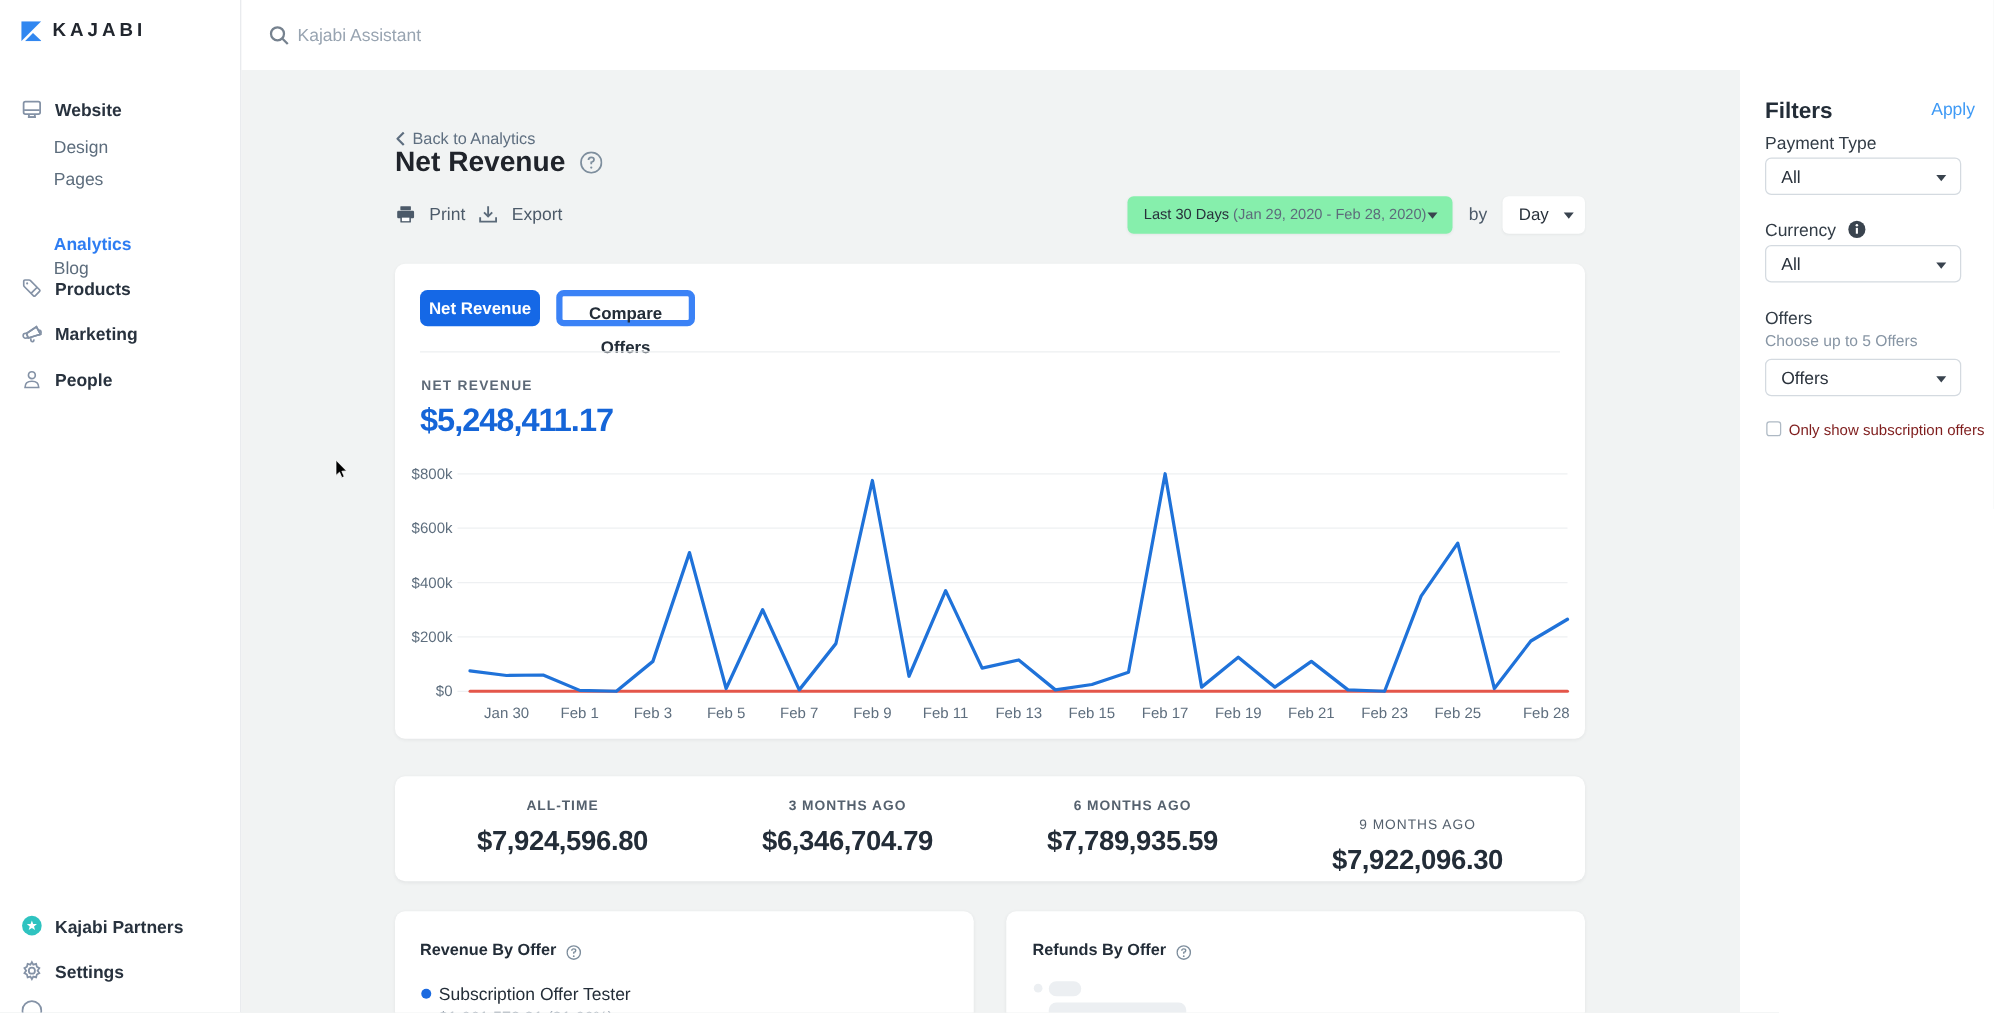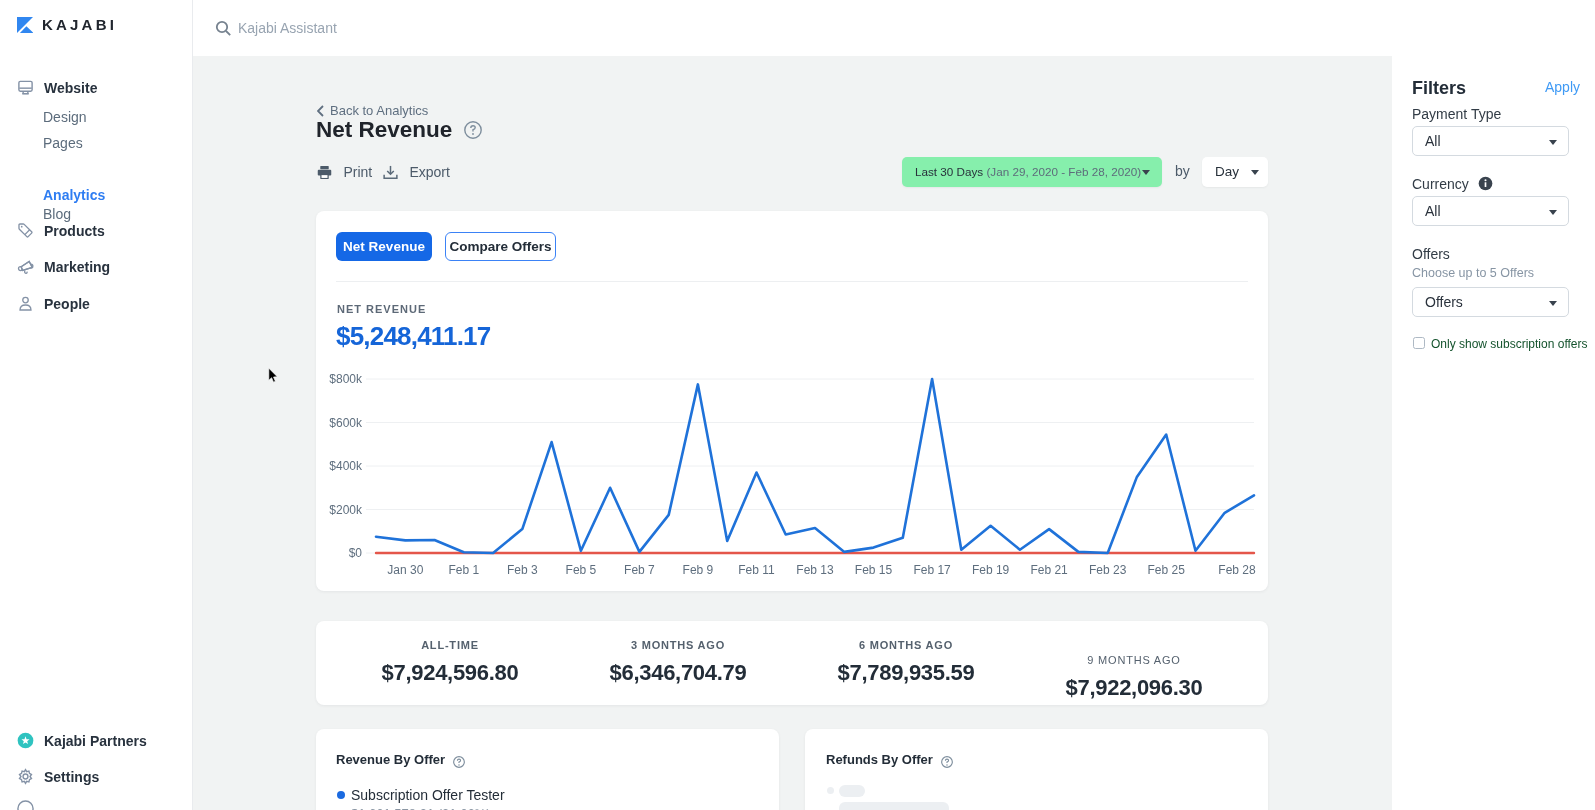--- a/index.html
+++ b/index.html
@@ -137,21 +137,21 @@
 <div class="abs" style="left:902px; top:157px; width:260px; height:30px; background:#86efac; border-radius:5px; box-shadow:0 1px 2px rgba(50,60,70,0.06); font-size:11.7px; line-height:30px; padding-left:13px; color:#28313b; white-space:nowrap;">Last 30 Days <span style="color:#5d6c7b;">(Jan 29, 2020 - Feb 28, 2020)</span>
   <span style="position:absolute; right:12px; top:13px; width:0; height:0; border-left:4.5px solid transparent; border-right:4.5px solid transparent; border-top:5px solid #39434e;"></span>
 </div>
 <div class="abs" style="left:1175px; top:163px; font-size:14px; color:#4c5a69;">by</div>
 <div class="abs" style="left:1202px; top:157px; width:66px; height:30px; background:#fff; border-radius:5px; box-shadow:0 1px 2px rgba(50,60,70,0.06); font-size:13.5px; line-height:30px; padding-left:13px; color:#28313b;">Day
   <span style="position:absolute; right:9px; top:13px; width:0; height:0; border-left:4.5px solid transparent; border-right:4.5px solid transparent; border-top:5px solid #39434e;"></span>
 </div>
 
 <div class="card" id="chartcard" style="left:316px; top:211px; width:952px; height:380px;">
   <div style="position:absolute; left:20px; top:21px; width:96px; height:29px; background:#1568e6; border-radius:6px; color:#fff; font-size:13.5px; font-weight:700; text-align:center; line-height:29px;">Net Revenue</div>
-  <div style="position:absolute; left:129px; top:21px; width:111px; height:29px; background:#fff; border:1px solid #3b82f6; border-radius:6px; color:#232d38; font-size:13.5px; font-weight:700; text-align:center; line-height:27px;">Compare Offers</div>
+  <div style="position:absolute; left:129px; top:21px; width:111px; height:29px; background:#fff; border:5px solid #3b82f6; border-radius:6px; color:#232d38; font-size:13.5px; font-weight:700; text-align:center; line-height:27px;">Compare Offers</div>
   <div style="position:absolute; left:20px; top:70px; width:912px; height:1px; background:#edeff1;"></div>
   <div style="position:absolute; left:21px; top:92px; font-size:11px; font-weight:700; letter-spacing:1px; color:#5d6977;">NET REVENUE</div>
   <div style="position:absolute; left:20px; top:110px; font-size:26px; font-weight:700; color:#1565d8; letter-spacing:-0.8px;">$5,248,411.17</div>
   <svg class="abs" style="left:0; top:0;" width="952" height="380" viewBox="0 0 952 380">
     <g stroke="#eef0f2" stroke-width="1">
       <line x1="50" y1="168" x2="938" y2="168"></line>
       <line x1="50" y1="211.5" x2="938" y2="211.5"></line>
       <line x1="50" y1="255" x2="938" y2="255"></line>
       <line x1="50" y1="298.5" x2="938" y2="298.5"></line>
       <line x1="50" y1="342" x2="938" y2="342"></line>
@@ -236,18 +236,18 @@
   <svg class="abs" style="left:86px; top:120px;" width="15" height="15" viewBox="0 0 16 16">
       <circle cx="8" cy="8" r="7.3" fill="#39434e"></circle>
       <rect x="7.1" y="6.7" width="1.8" height="5" fill="#fff"></rect>
       <circle cx="8" cy="4.5" r="1.1" fill="#fff"></circle>
     </svg>
   <div class="fselect" style="top:140px;">All<span class="fcaret"></span></div>
   <div class="flabel" style="top:190px;">Offers</div>
   <div style="position:absolute; left:20px; top:210px; font-size:12.5px; color:#8795a4;">Choose up to 5 Offers</div>
   <div class="fselect" style="top:231px;">Offers<span class="fcaret"></span></div>
   <span style="position:absolute; left:21px; top:281px; width:12px; height:12px; border:1px solid #aeb9c4; border-radius:2.5px; background:#fff;"></span>
-  <div style="position:absolute; left:39px; top:281px; font-size:12px; color:#14532d; white-space:nowrap;">Only show subscription offers</div>
+  <div style="position:absolute; left:39px; top:281px; font-size:12px; color:#7f1d1d; white-space:nowrap;">Only show subscription offers</div>
 </div>
 
 <svg class="abs" style="left:268px; top:368px; z-index:9;" width="11" height="16" viewBox="0 0 14 20">
     <path d="M1 0 L1 15.5 L4.6 12.2 L7 17.8 L9.4 16.7 L7 11.3 L11.8 10.9 Z" fill="#000" stroke="#fff" stroke-width="0.8"></path>
   </svg>
 
 </body></html>

